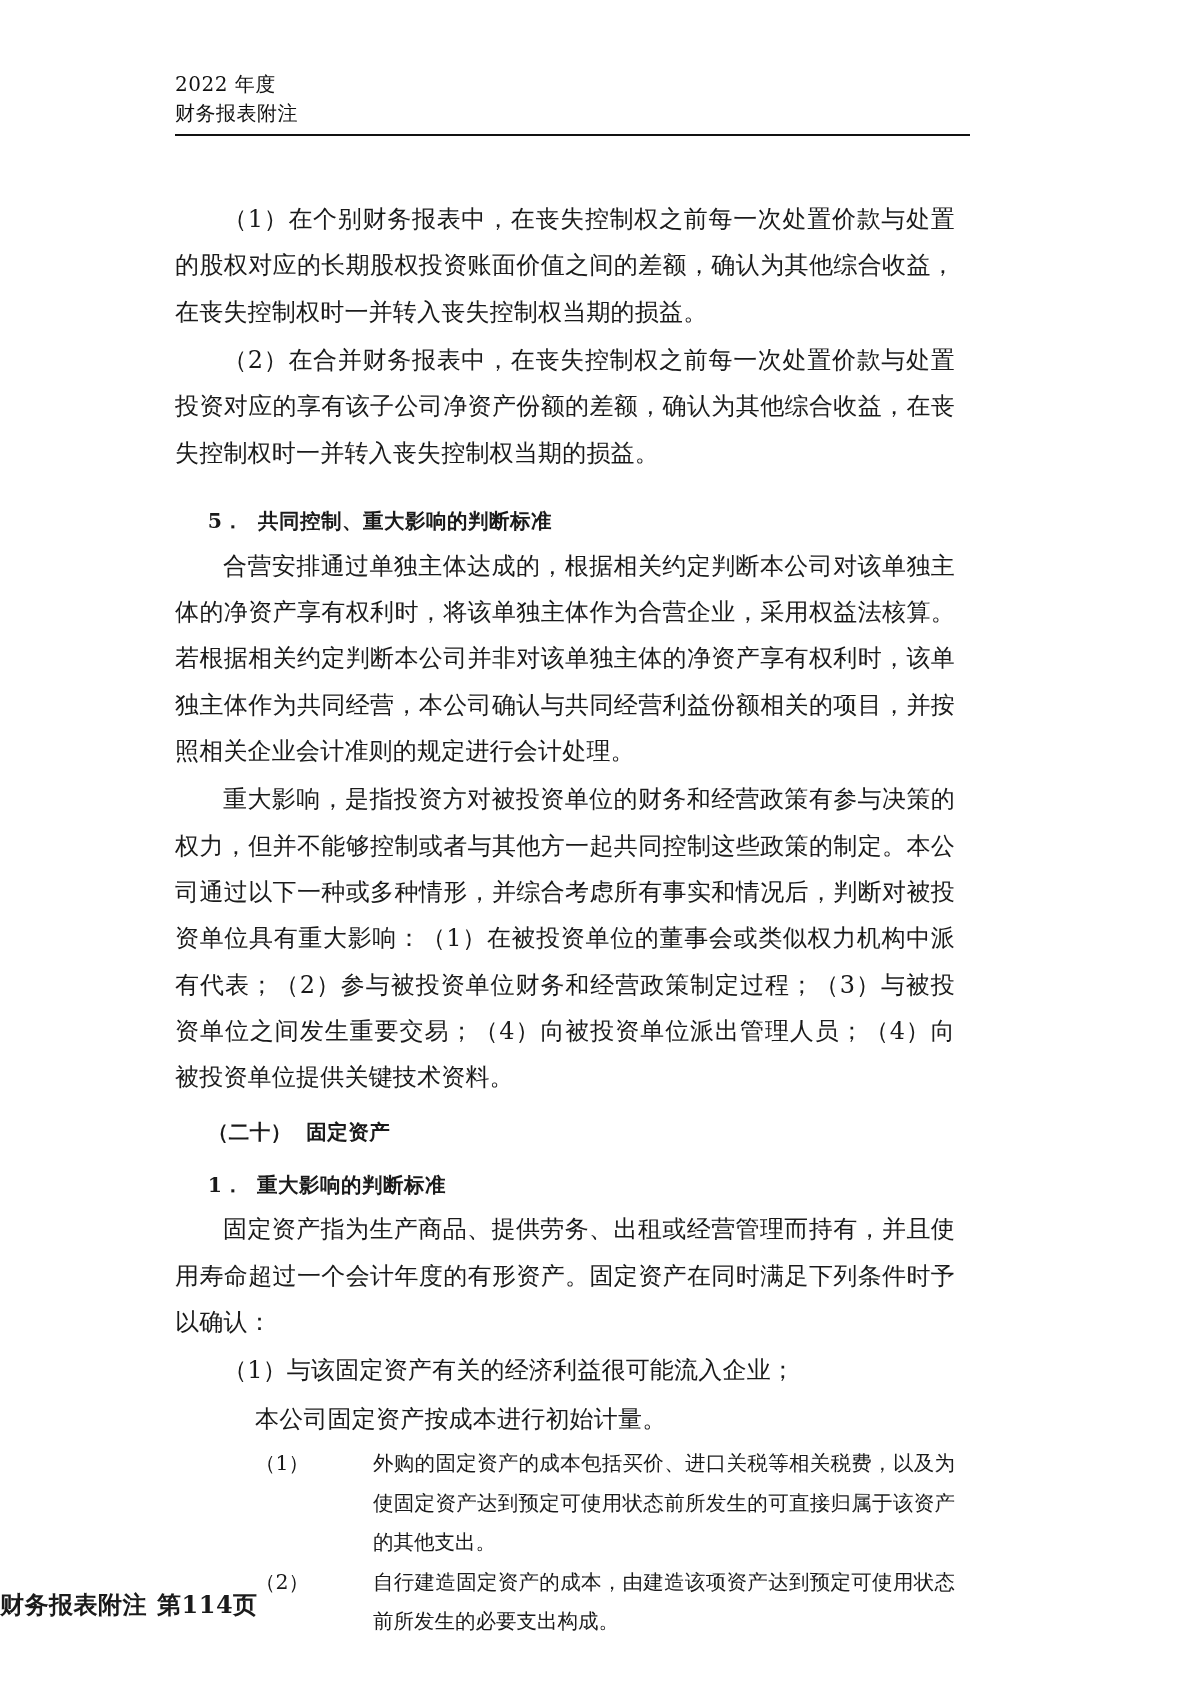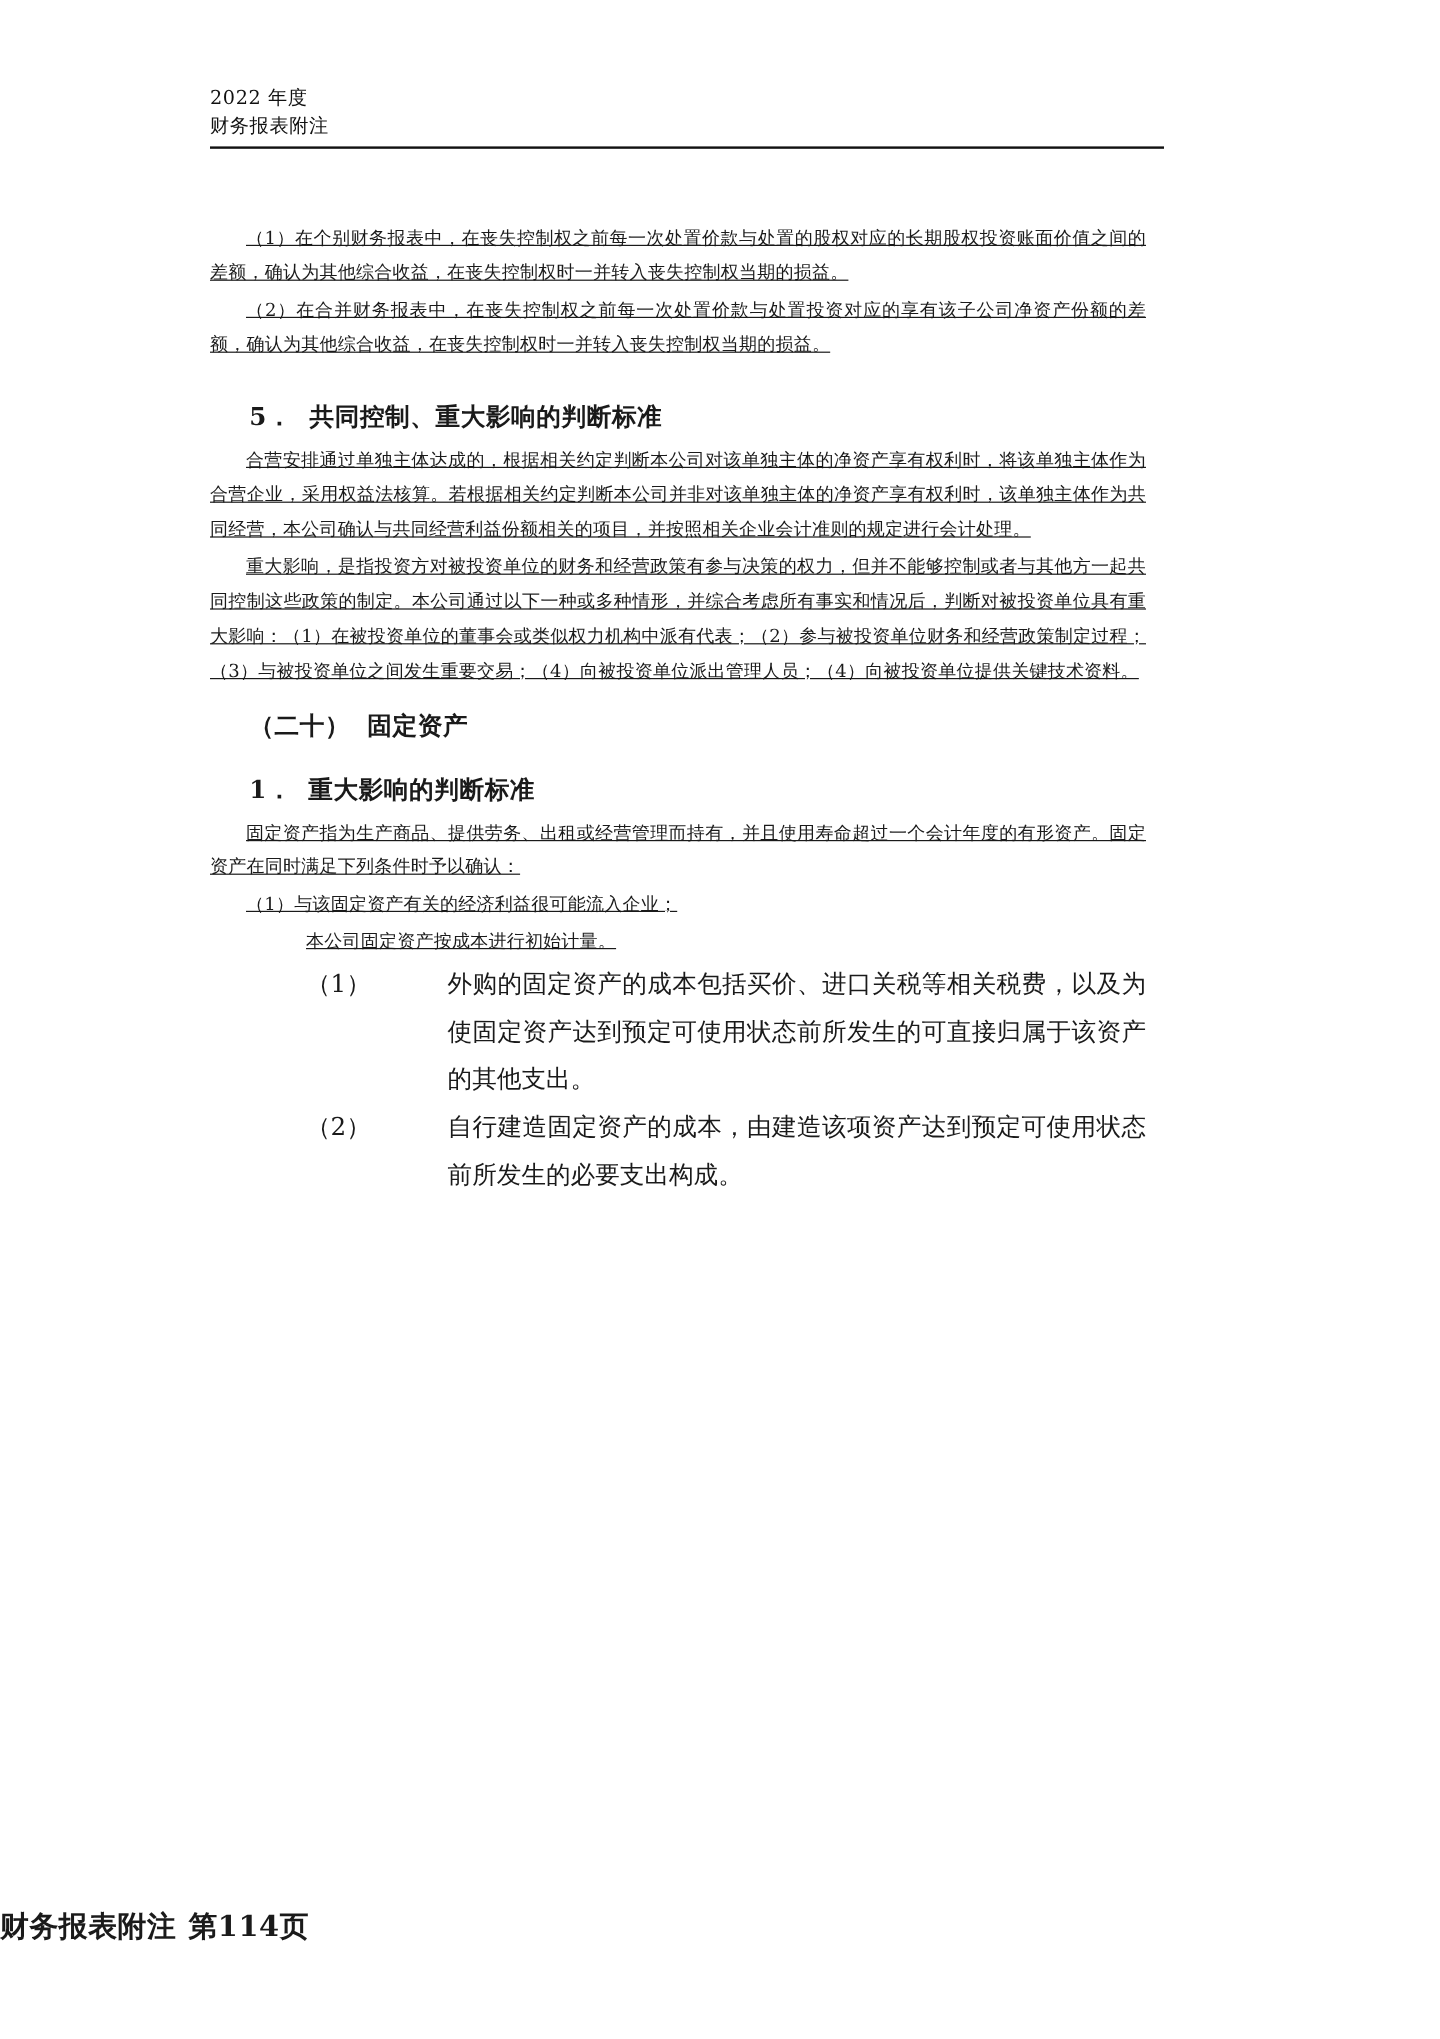--- a/index.html
+++ b/index.html
@@ -21,41 +21,40 @@
     width: 1200px;
     height: 1699px;
     box-sizing: border-box;
     padding: 70px 148px 40px 175px;
   }
   .header {
     position: relative;
     margin-bottom: 60px;
   }
   .header-lines {
-    font-size: 16px;
+    font-size: 20px;
     line-height: 1.45;
     color: #111;
     letter-spacing: 0.5px;
   }
   .header-rule {
     margin-top: 6px;
     border-bottom: 2.5px solid #111;
     width: 795px;
   }
   .content {
     width: 780px;
   }
   p {
     margin: 0 0 2px 0;
-    font-size: 15px;
+    font-size: 24px;
     line-height: 1.93;
     text-align: justify;
     text-justify: inter-ideograph;
     letter-spacing: 0.2px;
-    text-decoration: underline;
   }
   p.indent2 { text-indent: 2em; }
   p.indent-num { text-indent: 2em; }
   .section-heading {
     font-weight: bold;
     font-size: 20.5px;
     line-height: 1.9;
     margin: 24px 0 2px 0;
     text-indent: 1.6em;
     letter-spacing: 0.5px;

